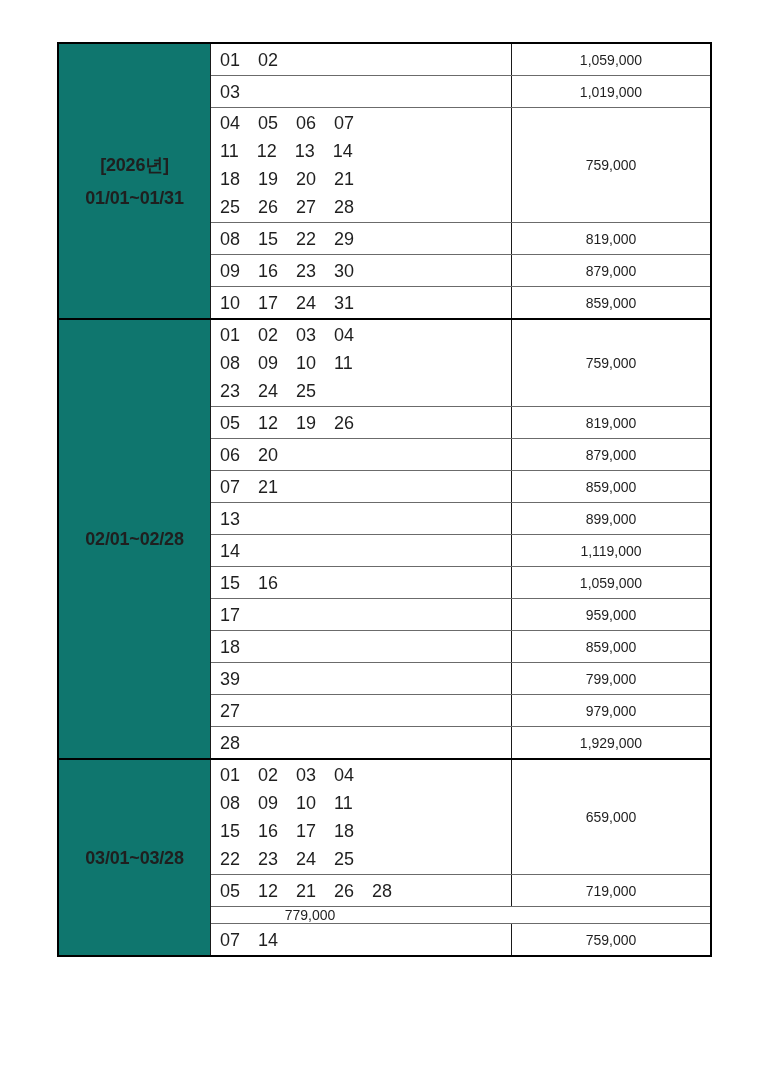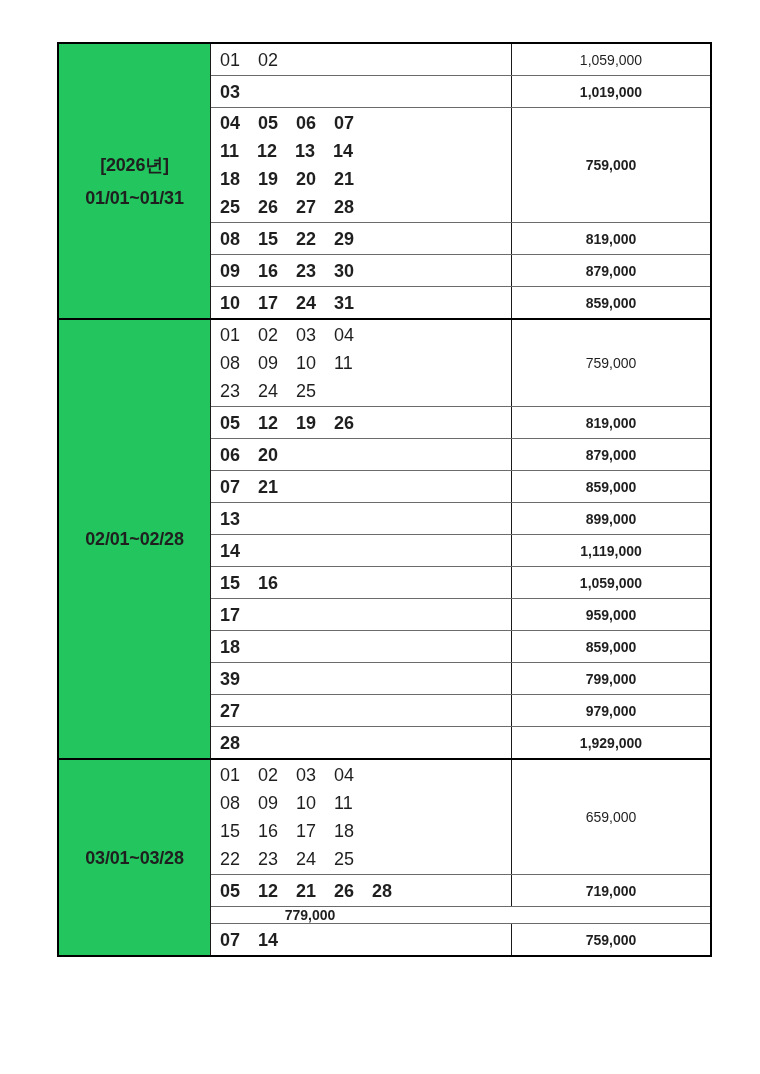--- a/index.html
+++ b/index.html
@@ -27,21 +27,21 @@
   .section {
     display: flex;
     align-items: stretch;
   }
   .section + .section {
     border-top: 2px solid #000000;
   }
   .label-cell {
     width: 151px;
     flex: 0 0 151px;
-    background: #22c55e;
+    background: #0f766e;
     border-right: 1px solid #1a1a1a;
     display: flex;
     flex-direction: column;
     justify-content: center;
     align-items: center;
     gap: 13px;
     font-size: 18px;
     font-weight: bold;
     letter-spacing: -0.2px;
   }
@@ -49,21 +49,20 @@
     flex: 1;
     display: flex;
     flex-direction: column;
   }
   .row {
     display: flex;
     align-items: stretch;
   }
   .row + .row {
     border-top: 1px solid #6b6b6b;
-    font-weight: bold;
   }
   .days {
     flex: 1;
     border-right: 1px solid #1a1a1a;
     display: flex;
     flex-direction: column;
     justify-content: center;
     padding: 1px 20px 1px 9px;
     min-height: 29px;
   }

